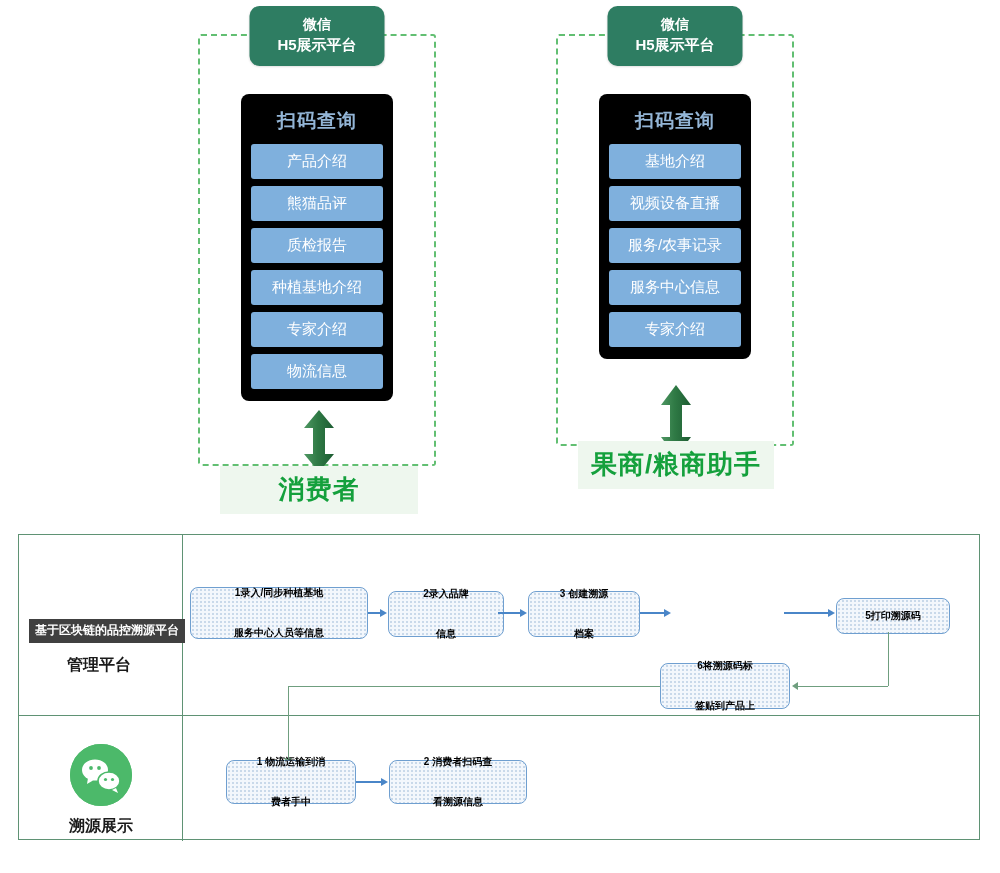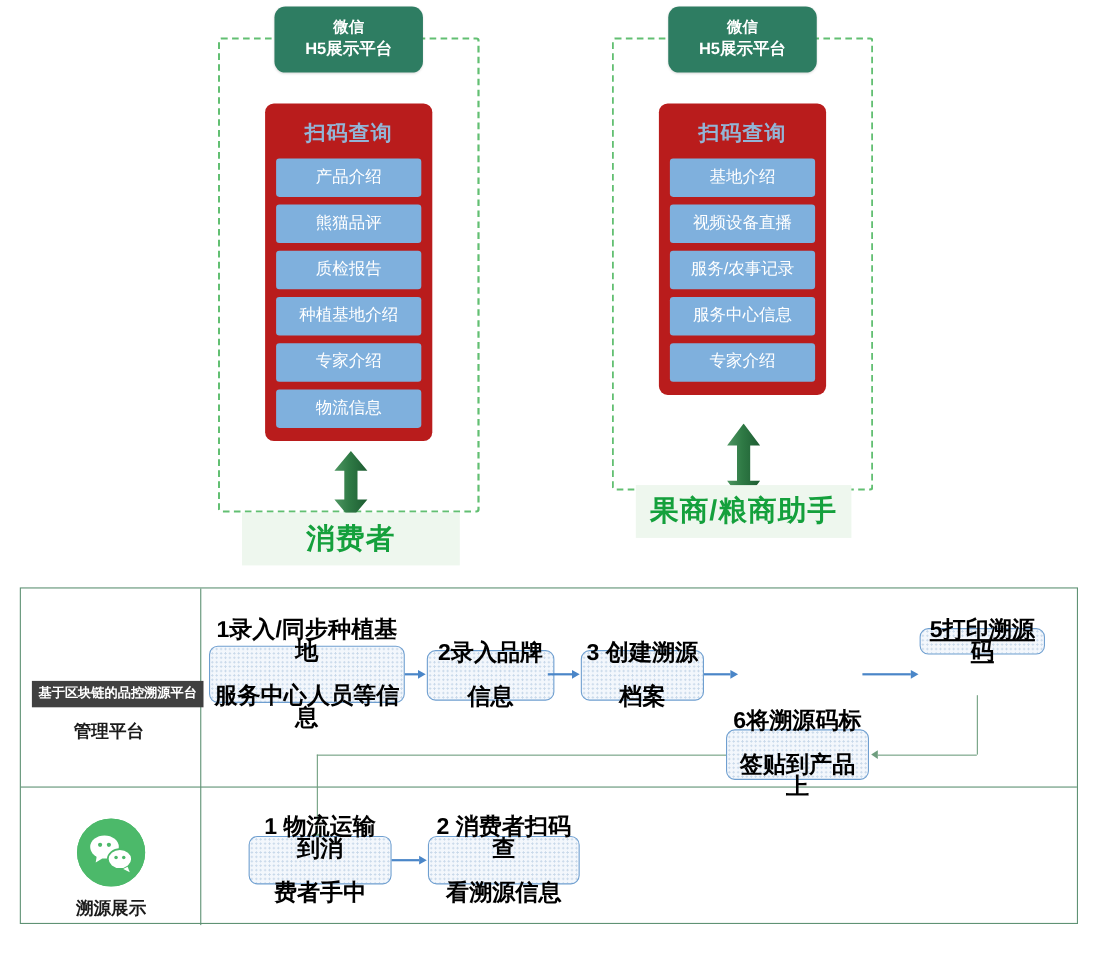--- a/index.html
+++ b/index.html
@@ -21,21 +21,21 @@
     position:absolute;left:50%;transform:translateX(-50%);top:0;
     background:#2e7d62;color:#ffffff;border-radius:10px;
     width:135px;padding:8px 0 10px 0;text-align:center;z-index:3;
     box-shadow:0 1px 2px rgba(0,0,0,.12);
   }
   .wx-head .l1{font-size:14px;font-weight:bold;line-height:20px;}
   .wx-head .l2{font-size:15px;font-weight:bold;line-height:22px;}
 
   .scanbox{
     position:absolute;left:50%;transform:translateX(-50%);
-    background:#b91c1c;border-radius:8px;z-index:2;
+    background:#000000;border-radius:8px;z-index:2;
     padding:8px 10px 12px 10px;box-sizing:border-box;
   }
   .scanbox .sb-title{
     text-align:center;color:#93b5d6;font-size:19px;font-weight:bold;
     letter-spacing:1px;padding:6px 0 10px 0;
   }
   .menu-item{
     background:#7fb0dd;color:#ffffff;text-align:center;
     font-size:15px;border-radius:3px;margin-bottom:7px;
     padding:8px 0 9px 0;line-height:18px;
@@ -64,21 +64,21 @@
     position:absolute;text-align:center;font-size:16px;font-weight:bold;
     color:#1a1a1a;white-space:nowrap;
   }
 
   .fbox{
     position:absolute;box-sizing:border-box;
     border:1px solid #6f9fd0;border-radius:8px;
     background-color:#f3f7fc;
     background-image:radial-gradient(#c9d9ea 1px, transparent 1px);
     background-size:4px 4px;
-    color:#000000;font-weight:bold;font-size:21px;
+    color:#000000;font-weight:bold;font-size:10px;
     display:flex;align-items:center;justify-content:center;
     text-align:center;line-height:20px;padding:2px 4px;
   }
   .fbox span{display:block;}
 
   
   .hline{position:absolute;background:#4a86c8;height:2px;}
   .vline-g{position:absolute;background:#6f9e7f;width:1px;}
   .hline-g{position:absolute;background:#6f9e7f;height:1px;}
   .arrow-r{
@@ -173,21 +173,21 @@
 
   <div class="fbox" style="left:190px;top:587px;width:178px;height:52px;">
     <span><span>1录入/同步种植基地</span><br><span>服务中心人员等信息</span></span>
   </div>
   <div class="fbox" style="left:388px;top:591px;width:116px;height:46px;">
     <span><span>2录入品牌</span><br><span>信息</span></span>
   </div>
   <div class="fbox" style="left:528px;top:591px;width:112px;height:46px;">
     <span><span>3 创建溯源</span><br><span>档案</span></span>
   </div>
-  <div class="fbox" style="left:836px;top:571px;width:114px;height:24px;text-decoration:underline;">
+  <div class="fbox" style="left:836px;top:598px;width:114px;height:36px;">
     <span>5打印溯源码</span>
   </div>
   <div class="fbox" style="left:660px;top:663px;width:130px;height:46px;">
     <span><span>6将溯源码标</span><br><span>签贴到产品上</span></span>
   </div>
 
   <div class="hline" style="left:368px;top:612px;width:12px;"></div>
   <div class="arrow-r" style="left:380px;top:608.5px;"></div>
   <div class="hline" style="left:498px;top:612px;width:22px;"></div>
   <div class="arrow-r" style="left:520px;top:608.5px;"></div>

